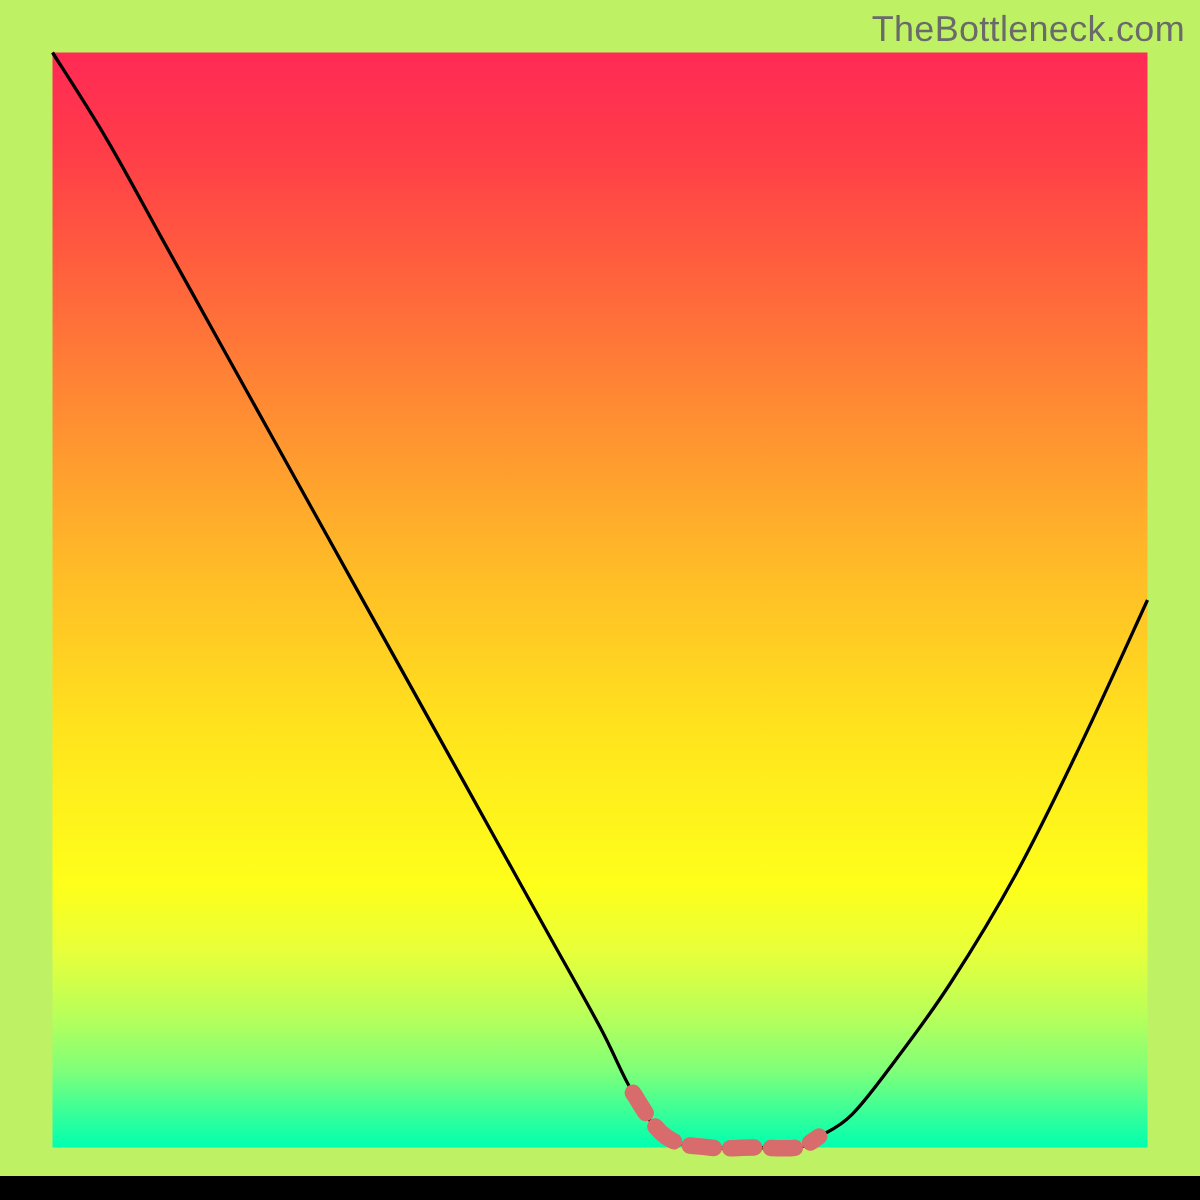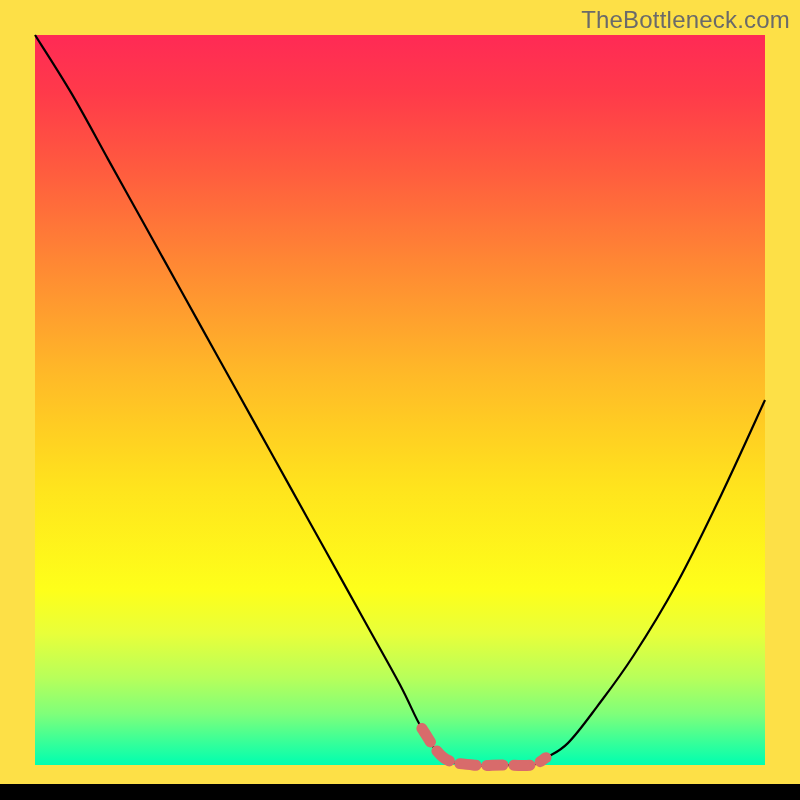--- a/index.html
+++ b/index.html
@@ -8,21 +8,21 @@
     width: 800px;
     height: 800px;
     background: #000;
     overflow: hidden;
     font-family: Arial, Helvetica, sans-serif;
   }
   .frame {
     position: relative;
     width: 800px;
     height: 784px;
-    background: #fde047;
+    background: #bef264;
   }
   .watermark {
     position: absolute;
     top: 6px;
     right: 10px;
     color: #6a6a6a;
     font-size: 24px;
     font-weight: 400;
     letter-spacing: 0.2px;
     z-index: 10;

